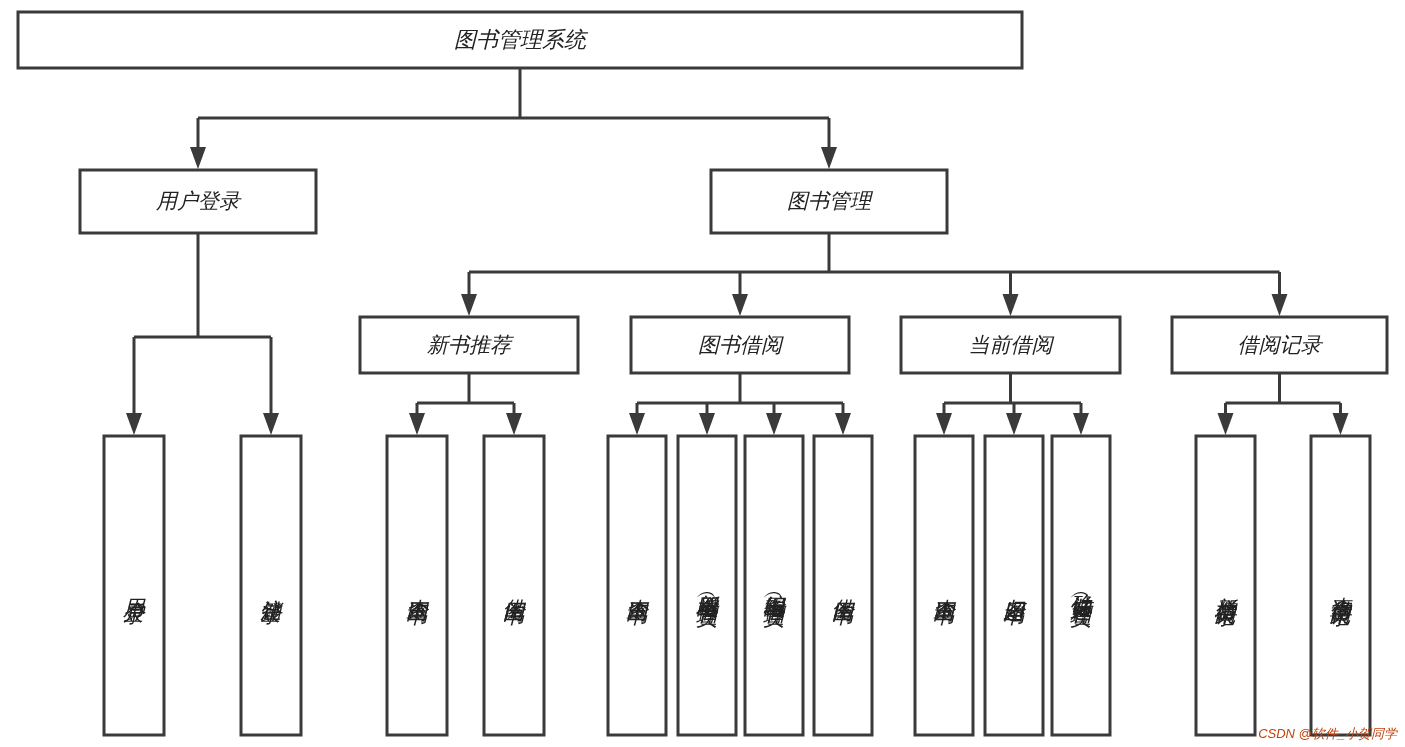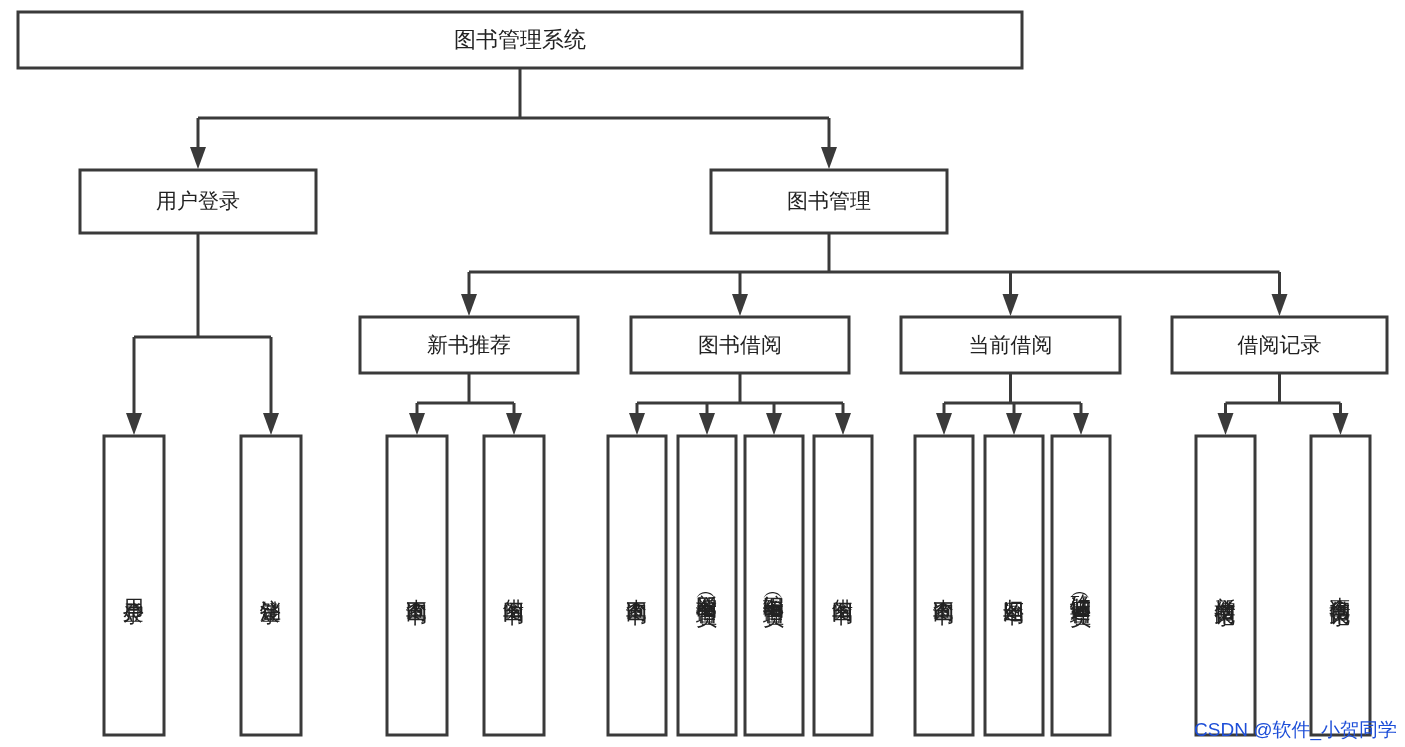--- a/index.html
+++ b/index.html
@@ -1,40 +1,40 @@
 <!DOCTYPE html>
 <html><head>
 <meta charset="utf-8">
 <style>
   html,body{margin:0;padding:0;background:#ffffff;}
   body{
     font-family:"Liberation Sans","DejaVu Sans",sans-serif;
     width:1405px;height:747px;overflow:hidden;
   }
-  #diagram-root{position:relative;width:1405px;height:747px;background:#ffffff;}
+  #diagram-root{position:relative;width:1405px;height:747px;background:#ffffff;font-style:italic;}
   svg#tree-svg{position:absolute;left:0;top:0;width:1405px;height:747px;display:block;}
   .node-box{fill:#ffffff;stroke:#3a3a3a;stroke-width:3;}
   .connector{stroke:#3a3a3a;stroke-width:3;fill:none;stroke-linecap:butt;}
   .arrow-head{fill:#3a3a3a;stroke:none;}
   .node-label{
     fill:#222222;font-family:"Liberation Sans","DejaVu Sans",sans-serif;
     font-size:21px;text-anchor:middle;dominant-baseline:middle;
   }
   .node-label.root{font-size:22px;}
   .leaf-label-wrap{
     position:absolute;display:flex;align-items:center;justify-content:center;
     writing-mode:vertical-rl;text-orientation:upright;
     font-family:"Liberation Sans","DejaVu Sans",sans-serif;
     font-size:21px;color:#222222;letter-spacing:2px;
     line-height:1;white-space:nowrap;pointer-events:none;
   }
   .watermark{
     position:absolute;right:8px;bottom:4px;
     font-family:"Liberation Sans","DejaVu Sans",sans-serif;
-    font-size:19px;color:#1d4ed8;white-space:nowrap;
+    font-size:13px;color:#c2410c;white-space:nowrap;
   }
 </style>
 </head>
 <body>
 
 <div id="diagram-root">
 
   <svg id="tree-svg" viewBox="0 0 1405 747">
     <g id="connector-layer">
         <line x1="520" y1="68" x2="520" y2="118" class="connector"></line>

